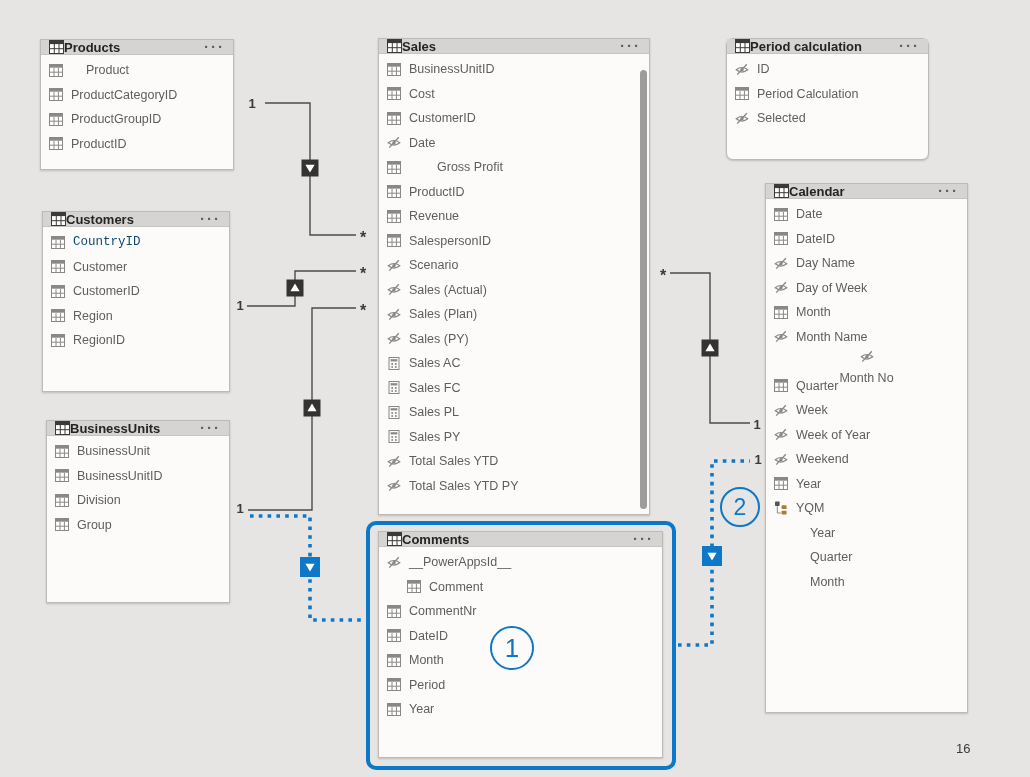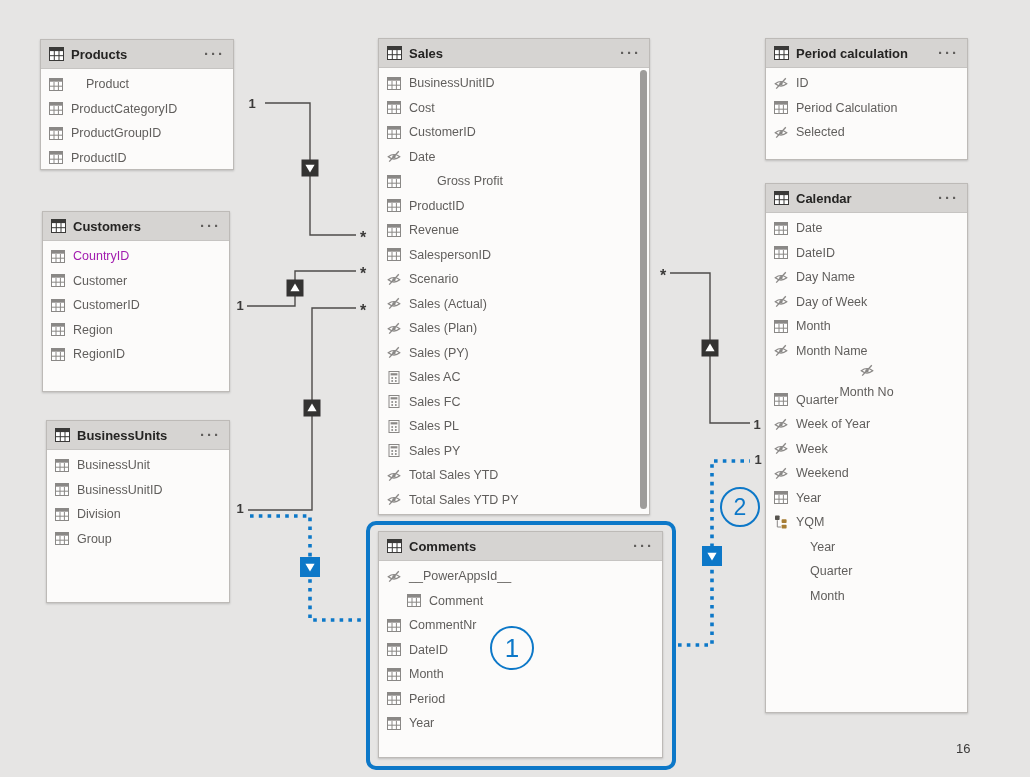--- a/index.html
+++ b/index.html
@@ -9,22 +9,22 @@
     font-family:"Liberation Sans", sans-serif;
   }
   #rel-layer{position:absolute; left:0; top:0; width:1030px; height:777px;}
   .tbl{
     position:absolute; background:#fcfbfa;
     border:1px solid #bdbab7;
     box-shadow:0 1px 2px rgba(0,0,0,0.18);
     box-sizing:border-box;
   }
   .tbl-header{
-    height:29px; background:#d6d4d2; display:flex; align-items:center;
-    gap:7px; padding:0 8px; border-bottom:1px solid #c6c4c2; box-sizing:border-box;
+    height:15px; background:#d6d4d2; display:flex; align-items:center;
+    padding:0 8px; border-bottom:1px solid #c6c4c2; box-sizing:border-box;
   }
   .tbl-name{font-weight:bold; font-size:13px; color:#252423; flex:1; white-space:nowrap; overflow:hidden;}
   .tbl-menu{color:#605e5c; font-size:15px; font-weight:bold; letter-spacing:2px; cursor:pointer; line-height:10px;}
   .tbl-body{padding-top:3px;}
   .fld{
     height:24.5px; display:flex; align-items:center; gap:8px;
     padding:0 8px; font-size:12.5px; color:#605e5c; white-space:nowrap;
   }
   .fld .ic{width:14px; height:14px; display:flex; align-items:center; justify-content:center; flex:none;}
   .fld.child{padding-left:44px;}
@@ -163,21 +163,21 @@
               <rect x="0.5" y="0.5" width="14" height="3.6" fill="#3b3a39"></rect>
               <line x1="5.3" y1="4" x2="5.3" y2="13.5" stroke="#3b3a39"></line>
               <line x1="10" y1="4" x2="10" y2="13.5" stroke="#3b3a39"></line>
               <line x1="0.5" y1="8.7" x2="14.5" y2="8.7" stroke="#3b3a39"></line>
             </svg>
           </span>
           <span class="tbl-name" style="color: rgb(37, 36, 35);">Customers</span>
           <span class="tbl-menu">···</span>
         </div>
         <div class="tbl-body">
-          <div class="fld" style="color: #a21caf;">
+          <div class="fld" style="color: #0c4a6e; font-family: Liberation Mono, monospace;">
             <span class="ic">
               <svg width="14" height="13" viewBox="0 0 14 13">
                 <rect x="0.5" y="0.5" width="13" height="12" fill="#fff" stroke="#8a8886"></rect>
                 <rect x="0.5" y="0.5" width="13" height="3.2" fill="#8a8886"></rect>
                 <line x1="5" y1="4" x2="5" y2="12.5" stroke="#8a8886"></line>
                 <line x1="9.4" y1="4" x2="9.4" y2="12.5" stroke="#8a8886"></line>
                 <line x1="0.5" y1="8.2" x2="13.5" y2="8.2" stroke="#8a8886"></line>
               </svg>
             </span>
             <span>CountryID</span>
@@ -514,21 +514,21 @@
                 <path d="M1.2 6.8 Q7 2.2 12.8 6.8 Q7 11.4 1.2 6.8 Z" fill="none" stroke="#8a8886" stroke-width="1.1"></path>
                 <circle cx="7" cy="6.8" r="1.7" fill="#8a8886"></circle>
                 <line x1="11.8" y1="1.2" x2="2.2" y2="11.6" stroke="#8a8886" stroke-width="1.3"></line>
               </svg>
             </span>
             <span>Total Sales YTD PY</span>
           </div>
         </div>
         <div class="scrollbar" style="background: rgb(158, 156, 154);"></div>
       </div>
-      <div class="tbl" style="left: 765px; top: 38px; width: 203px; height: 122px; background: rgb(252, 251, 250);">
+      <div class="tbl" style="left: 726px; top: 38px; width: 203px; height: 122px; background: rgb(252, 251, 250); border-radius: 7px;">
         <div class="tbl-header" style="background: rgb(214, 212, 210);">
           <span class="hdr-ic">
             <svg width="15" height="14" viewBox="0 0 15 14">
               <rect x="0.5" y="0.5" width="14" height="13" fill="#fff" stroke="#3b3a39"></rect>
               <rect x="0.5" y="0.5" width="14" height="3.6" fill="#3b3a39"></rect>
               <line x1="5.3" y1="4" x2="5.3" y2="13.5" stroke="#3b3a39"></line>
               <line x1="10" y1="4" x2="10" y2="13.5" stroke="#3b3a39"></line>
               <line x1="0.5" y1="8.7" x2="14.5" y2="8.7" stroke="#3b3a39"></line>
             </svg>
           </span>
@@ -674,31 +674,31 @@
             <span>Quarter</span>
           </div>
           <div class="fld" style="color: rgb(96, 94, 92);">
             <span class="ic">
               <svg width="14" height="13" viewBox="0 0 14 13">
                 <path d="M1.2 6.8 Q7 2.2 12.8 6.8 Q7 11.4 1.2 6.8 Z" fill="none" stroke="#8a8886" stroke-width="1.1"></path>
                 <circle cx="7" cy="6.8" r="1.7" fill="#8a8886"></circle>
                 <line x1="11.8" y1="1.2" x2="2.2" y2="11.6" stroke="#8a8886" stroke-width="1.3"></line>
               </svg>
             </span>
+            <span>Week</span>
+          </div>
+          <div class="fld" style="color: rgb(96, 94, 92);">
+            <span class="ic">
+              <svg width="14" height="13" viewBox="0 0 14 13">
+                <path d="M1.2 6.8 Q7 2.2 12.8 6.8 Q7 11.4 1.2 6.8 Z" fill="none" stroke="#8a8886" stroke-width="1.1"></path>
+                <circle cx="7" cy="6.8" r="1.7" fill="#8a8886"></circle>
+                <line x1="11.8" y1="1.2" x2="2.2" y2="11.6" stroke="#8a8886" stroke-width="1.3"></line>
+              </svg>
+            </span>
             <span>Week of Year</span>
-          </div>
-          <div class="fld" style="color: rgb(96, 94, 92);">
-            <span class="ic">
-              <svg width="14" height="13" viewBox="0 0 14 13">
-                <path d="M1.2 6.8 Q7 2.2 12.8 6.8 Q7 11.4 1.2 6.8 Z" fill="none" stroke="#8a8886" stroke-width="1.1"></path>
-                <circle cx="7" cy="6.8" r="1.7" fill="#8a8886"></circle>
-                <line x1="11.8" y1="1.2" x2="2.2" y2="11.6" stroke="#8a8886" stroke-width="1.3"></line>
-              </svg>
-            </span>
-            <span>Week</span>
           </div>
           <div class="fld" style="color: rgb(96, 94, 92);">
             <span class="ic">
               <svg width="14" height="13" viewBox="0 0 14 13">
                 <path d="M1.2 6.8 Q7 2.2 12.8 6.8 Q7 11.4 1.2 6.8 Z" fill="none" stroke="#8a8886" stroke-width="1.1"></path>
                 <circle cx="7" cy="6.8" r="1.7" fill="#8a8886"></circle>
                 <line x1="11.8" y1="1.2" x2="2.2" y2="11.6" stroke="#8a8886" stroke-width="1.3"></line>
               </svg>
             </span>
             <span>Weekend</span>

